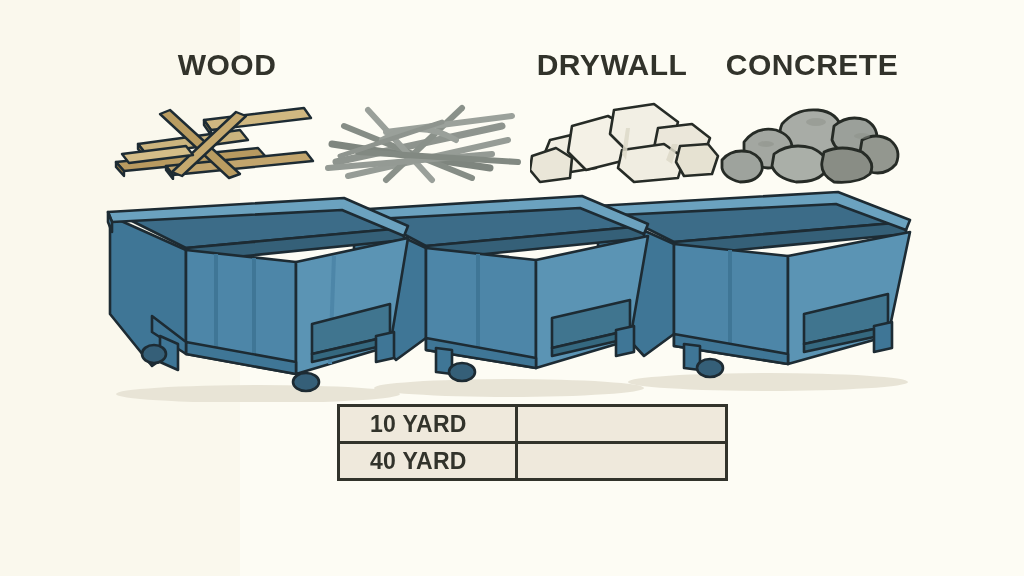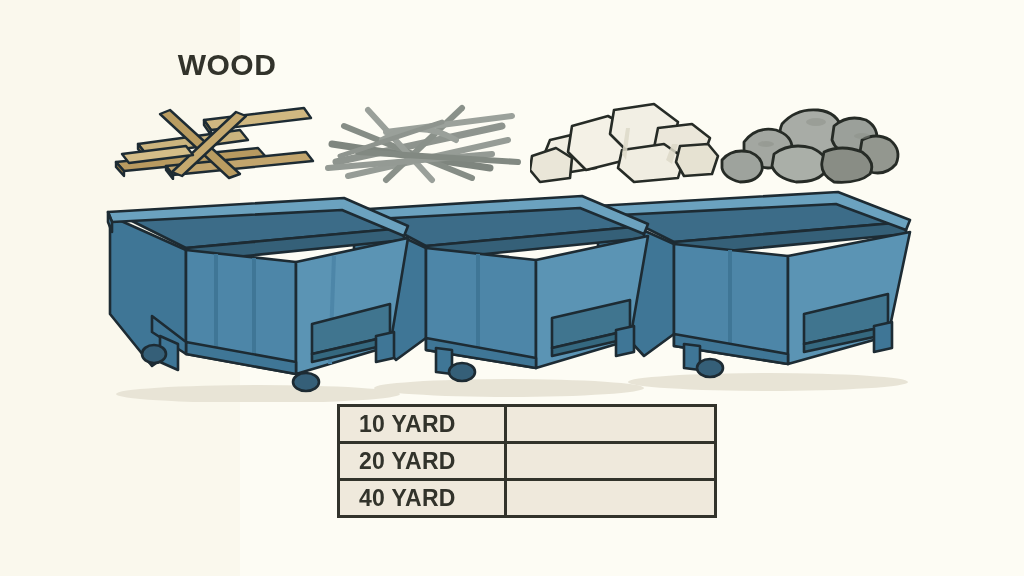--- a/index.html
+++ b/index.html
@@ -58,35 +58,37 @@
     background: #efe9dc;
     height: 34px;
     padding: 0;
   }
   #size-table td.label-cell {
     width: 145px;
     font-family: "Liberation Sans", sans-serif;
     font-weight: bold;
     font-size: 23px;
     color: #32332b;
-    padding-left: 19px;
+    padding-left: 30px;
     letter-spacing: 0.3px;
   }
   #size-table td.blank-cell {
     width: 207px;
   }
 </style>
 </head>
 <body>
 
 <div id="scene">
 
   <div class="bg-right-wash"></div>
 
   <div class="material-label" style="left:227px; top:50px;">WOOD</div>
+  <div class="material-label" style="left:612px; top:50px;">DRYWALL</div>
+  <div class="material-label" style="left:812px; top:50px;">CONCRETE</div>
 
   <svg class="pile" style="left:108px; top:100px;" width="210" height="80" viewBox="0 0 210 80">
     <g stroke="#1d2b33" stroke-width="2.4" stroke-linejoin="round">
 
       <polygon points="8,62 150,48 158,57 16,71" fill="#b89a60"></polygon>
       <polygon points="8,62 16,71 16,76 8,67" fill="#8a7342"></polygon>
 
       <polygon points="58,66 198,52 205,61 65,75" fill="#c2a56d"></polygon>
       <polygon points="58,66 65,75 65,79 58,70" fill="#8a7342"></polygon>
 
@@ -239,23 +241,19 @@
     </g>
   </svg>
 
   <table id="size-table">
     <tbody>
       <tr>
         <td class="label-cell">10 YARD</td>
         <td class="blank-cell"></td>
       </tr>
       <tr>
-        <td class="label-cell">20 YARD</td>
-        <td class="blank-cell"></td>
-      </tr>
-      <tr>
         <td class="label-cell">40 YARD</td>
         <td class="blank-cell"></td>
       </tr>
     </tbody>
   </table>
 
 </div>
 
 </body></html>

